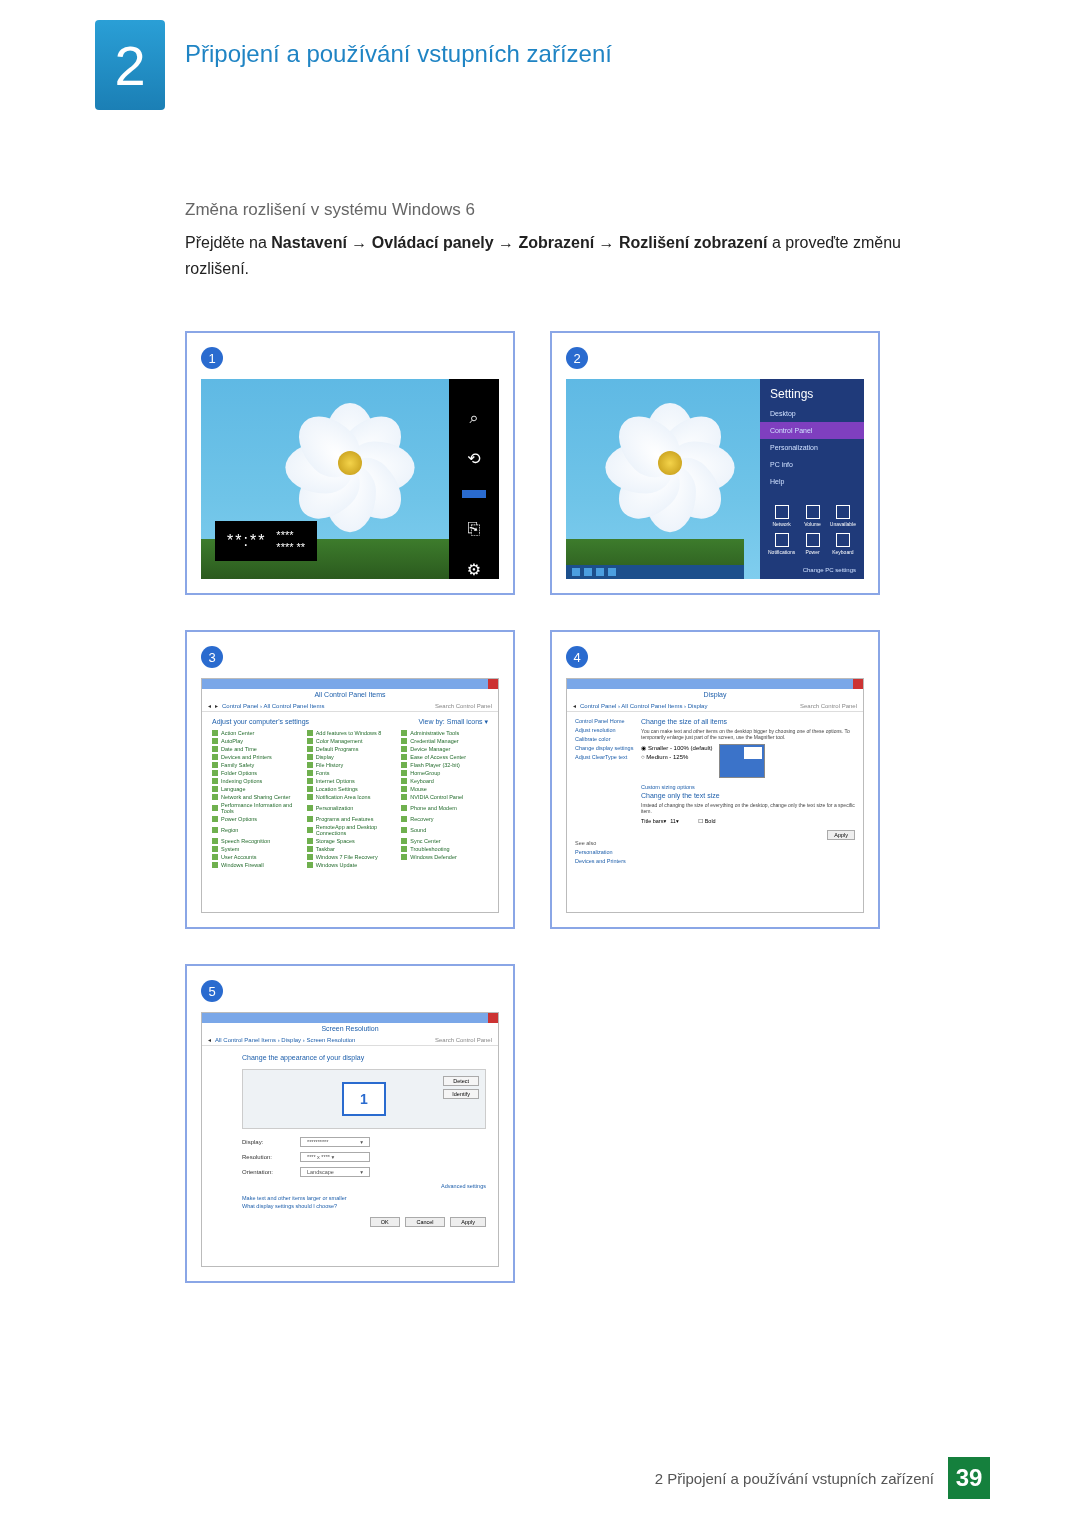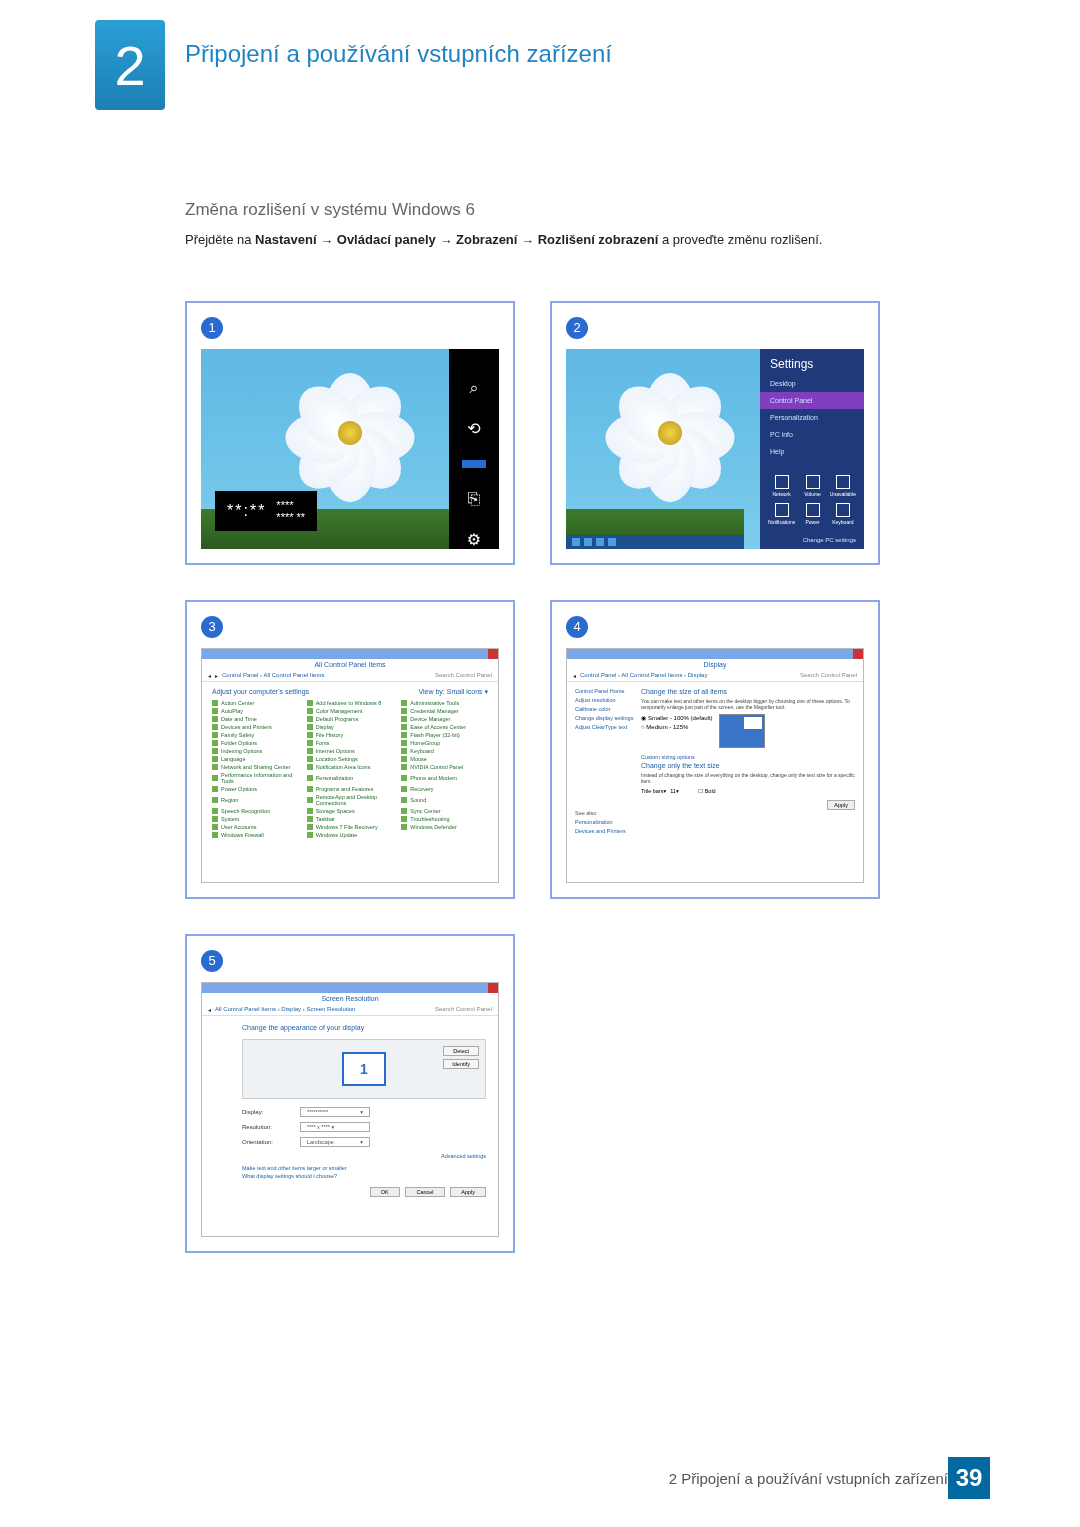--- a/index.html
+++ b/index.html
@@ -37,21 +37,21 @@
   }
   .content {
     padding: 90px 120px 0 185px;
   }
   .subheading {
     color: #666;
     font-size: 17px;
     margin-bottom: 10px;
   }
   .instruction {
-    font-size: 13px;
+    font-size: 16px;
     color: #222;
     line-height: 1.6;
     margin-bottom: 50px;
   }
   .instruction b { font-weight: bold; }
   .arrow { font-family: Arial; }
   .shots {
     display: flex;
     flex-wrap: wrap;
     gap: 35px 35px;
@@ -174,25 +174,25 @@
   .sr-field { display:flex; align-items:center; gap:8px; margin-bottom:5px; }
   .sr-field label{ width:50px; color:#333; }
   .sr-field .sel { border:1px solid #aaa; padding:1px 6px; min-width:70px; font-size:5.5px; color:#555; background:#fff; display:flex; justify-content:space-between; }
   .sr-adv { text-align:right; color:#1e5fab; font-size:5.5px; margin:6px 0; }
   .sr-links a{ display:block; color:#1e5fab; font-size:5.5px; margin-bottom:2px; }
   .sr-actions{ text-align:right; margin-top:8px; }
   .sr-actions button{ font-size:5.5px; padding:1px 10px; border:1px solid #aaa; background:#eee; margin-left:4px; }
   
   .page-footer {
     position:absolute; bottom:28px; right:90px;
-    display:flex; align-items:center; 
+    display:flex; align-items:center; gap:14px;
   }
   .footer-text { color:#555; font-size:15px; }
   .footer-page {
-    width:42px; height:42px; background:#0369a1; color:#fff;
+    width:42px; height:42px; background:#15803d; color:#fff;
     display:flex; align-items:center; justify-content:center;
     font-size:24px; font-weight:bold;
   }
 </style>
 </head>
 <body>
 
 <div class="page-header">
   <div class="chapter-badge">2</div>
   <div class="page-title">Připojení a používání vstupních zařízení</div>

